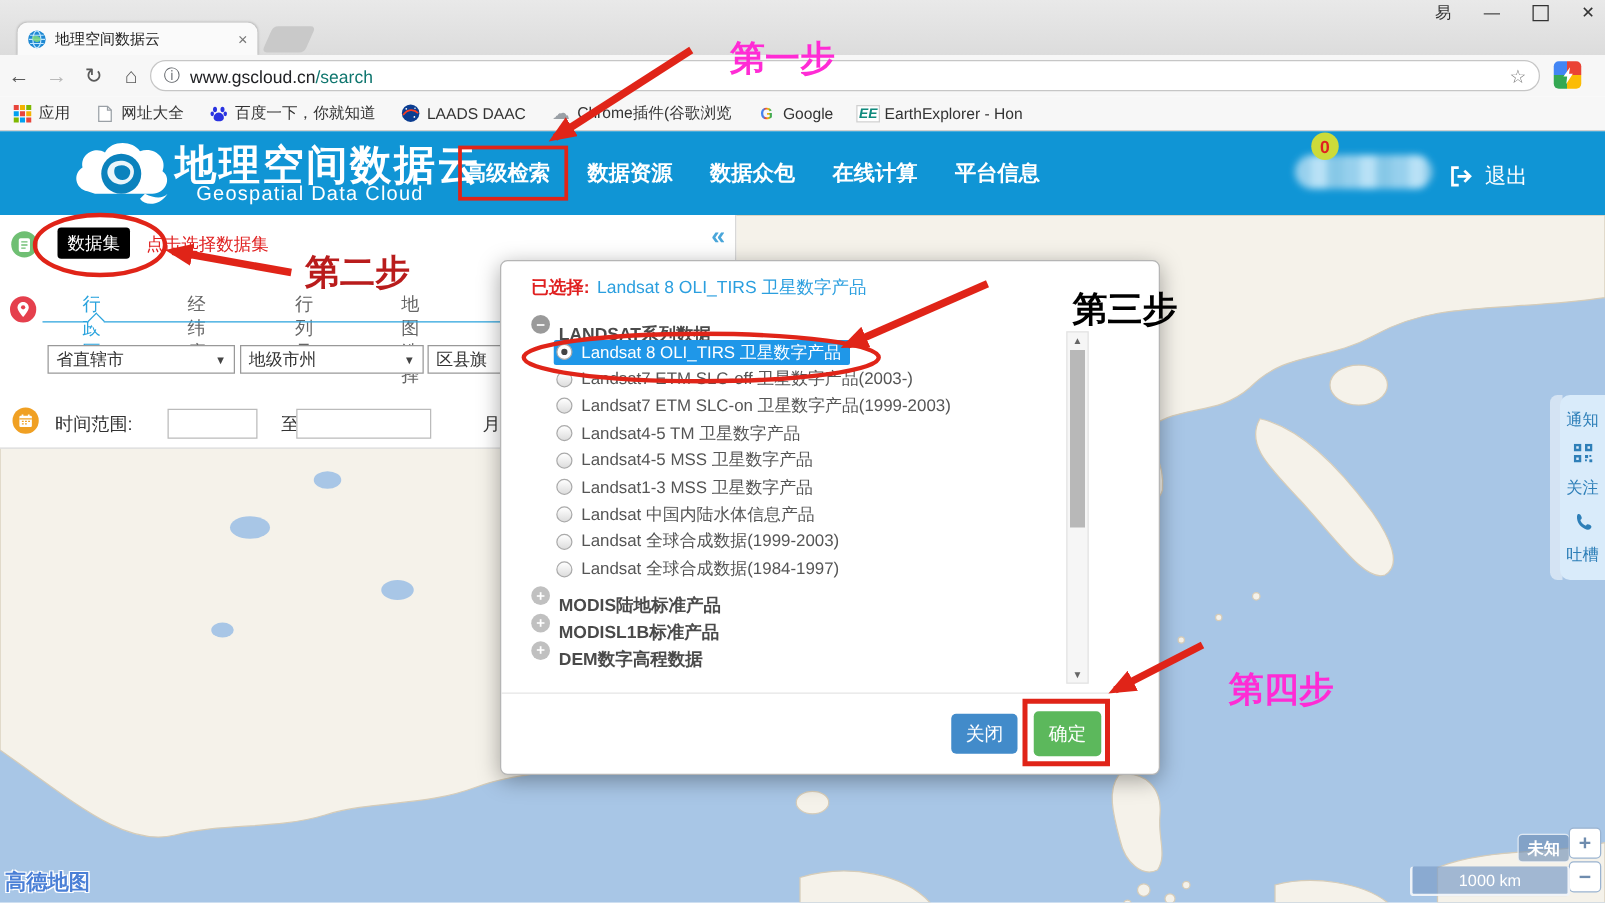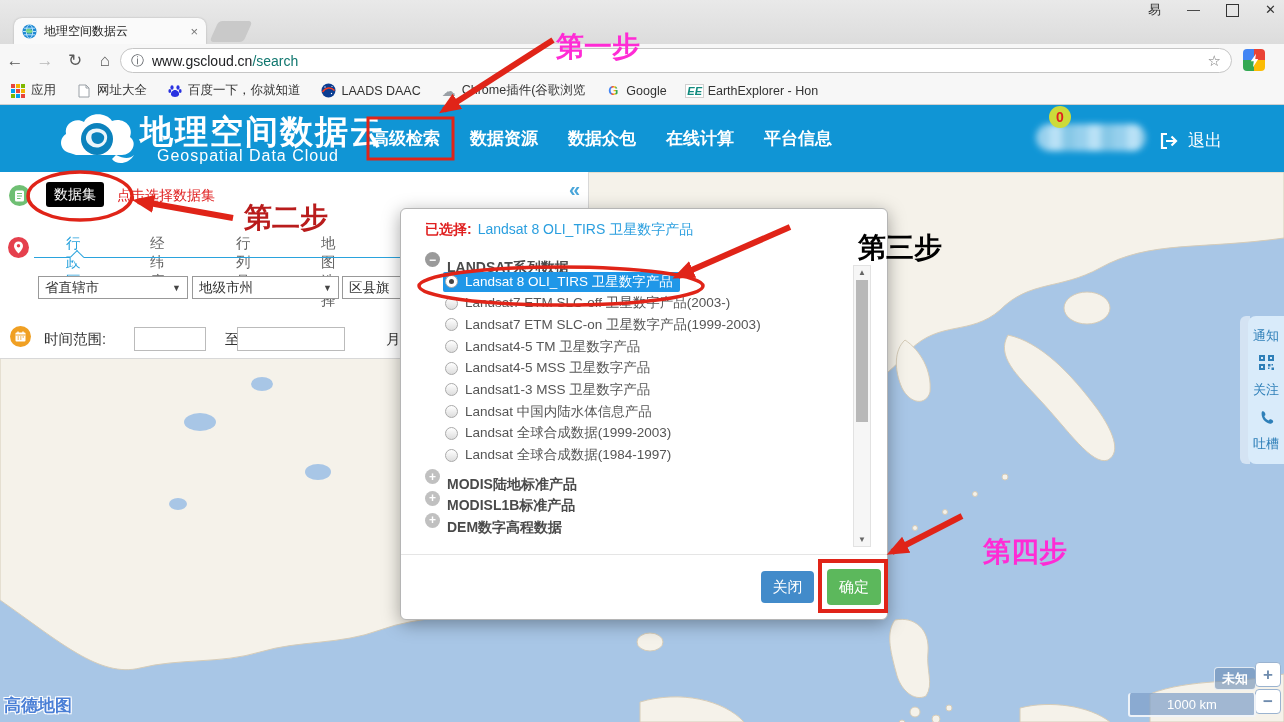--- a/index.html
+++ b/index.html
@@ -58,21 +58,21 @@
   .tabsrow{z-index:4;}
   .ptab{position:absolute;top:234px;font-size:14.5px;color:#666;cursor:pointer;}
   .ptab.active{color:#2aa3dd;}
   .tab-underline{left:34px;top:257px;width:536px;height:0;border-top:1.5px solid #2aa3dd;z-index:4;}
   .tab-caret{left:72px;top:252px;width:9px;height:9px;background:#fff;border-left:1.5px solid #2aa3dd;border-top:1.5px solid #2aa3dd;transform:rotate(45deg);z-index:5;}
   .pselect{position:absolute;top:276px;height:23px;border:1px solid #999;background:#fff;font-size:13.5px;color:#333;display:flex;align-items:center;padding:0 6px;box-sizing:border-box;justify-content:space-between;z-index:4;}
   .pselect .caret{font-size:9px;color:#444;}
   .lbl{position:absolute;font-size:14.5px;color:#333;z-index:4;}
   .tinput{position:absolute;top:327px;height:24px;border:1px solid #bbb;background:#fff;box-sizing:border-box;z-index:4;}
   
-  .modal{left:400px;top:208px;width:486px;height:410px;background:#fff;border:1px solid #b5b5b5;border-radius:6px;box-shadow:0 4px 18px rgba(0,0,0,.35);z-index:10;}
+  .modal{left:400px;top:208px;width:486px;height:410px;background:#fff;border:1px solid #b5b5b5;border-radius:6px;box-shadow:0 4px 18px rgba(0,0,0,.35);z-index:10;padding-left:40px;}
   .m-selected{left:24px;top:12px;font-size:14px;display:flex;gap:6px;}
   .m-selected .k{color:#e02020;font-weight:bold;}
   .m-selected .v{color:#2b9fdf;}
   .tree{left:20px;top:40px;width:420px;}
   .tree-row{height:21.7px;display:flex;align-items:center;}
   .tree-row.group{margin-left:4px;gap:7px;}
   .tree-row.item{margin-left:22px;}
   .gicon{width:15px;height:15px;border-radius:50%;color:#fff;font-size:12px;font-weight:bold;display:flex;align-items:center;justify-content:center;line-height:1;}
   .gicon.minus{background:#9a9a9a;}
   .gicon.plus{background:#c0c0c0;}
@@ -442,16 +442,16 @@
   </defs>
   <rect x="368" y="118" width="85" height="41" fill="none" stroke="var(--red,#e02418)" stroke-width="3"></rect>
   <ellipse cx="80" cy="196" rx="52" ry="24" fill="none" stroke="var(--red,#e02418)" stroke-width="3.5"></ellipse>
   <ellipse cx="561" cy="286" rx="142" ry="19" fill="none" stroke="var(--red,#e02418)" stroke-width="3.5"></ellipse>
   <rect x="820" y="561" width="66" height="50" fill="none" stroke="var(--red,#e02418)" stroke-width="4"></rect>
   <line x1="553" y1="40" x2="444" y2="110" stroke="var(--red,#e02418)" stroke-width="6" marker-end="url(#ah)"></line>
   <line x1="233" y1="218" x2="138" y2="201" stroke="var(--red,#e02418)" stroke-width="6" marker-end="url(#ah)"></line>
   <line x1="790" y1="227" x2="678" y2="276" stroke="var(--red,#e02418)" stroke-width="6" marker-end="url(#ah)"></line>
   <line x1="962" y1="516" x2="892" y2="552" stroke="var(--red,#e02418)" stroke-width="6" marker-end="url(#ah)"></line>
 </svg>
-<div class="step-label" style="left: 556px; top: 28px; color: rgb(255, 43, 213);">第一步</div>
+<div class="step-label" style="left: 584px; top: 28px; color: rgb(255, 43, 213);">第一步</div>
 <div class="step-label" style="left: 244px; top: 199px; color: #b91c1c;">第二步</div>
 <div class="step-label" style="left: 858px; top: 229px; color: #000000;">第三步</div>
 <div class="step-label" style="left: 983px; top: 533px; color: rgb(255, 43, 213);">第四步</div>
 
 </body></html>

